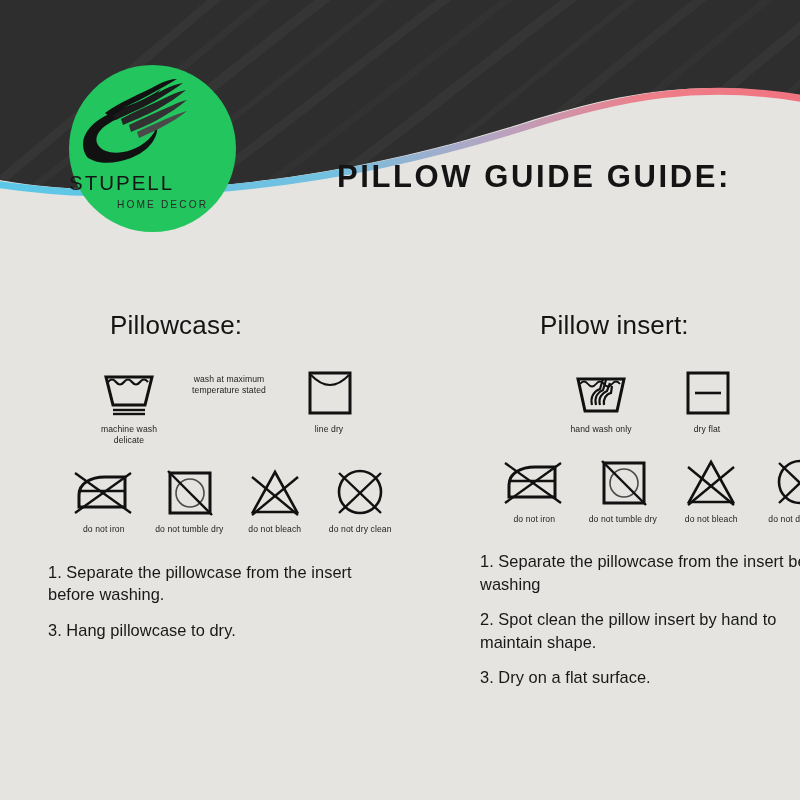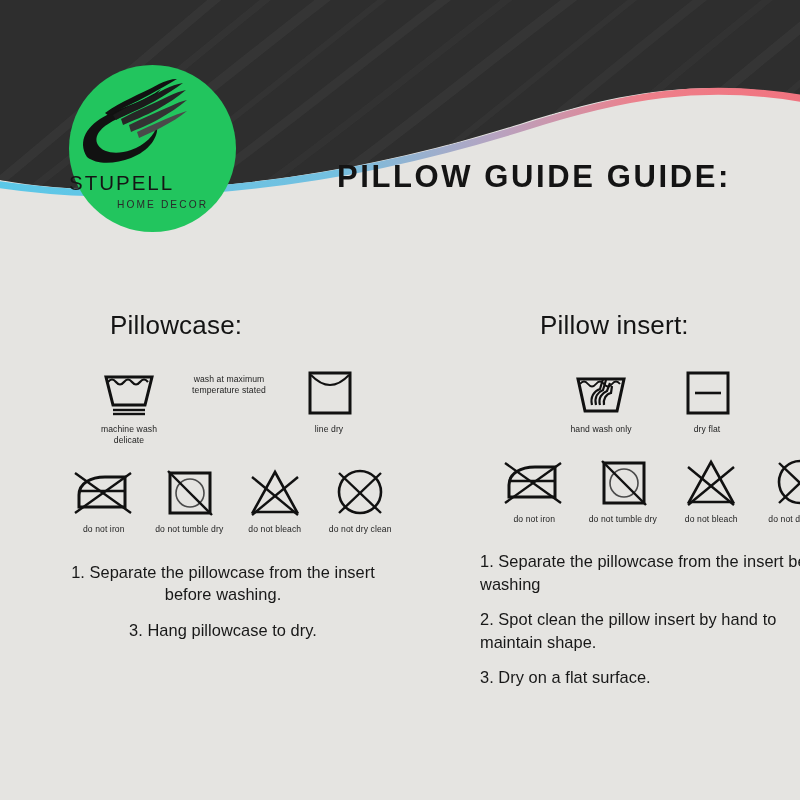--- a/index.html
+++ b/index.html
@@ -60,21 +60,21 @@
 
   .icon-cell{display:flex;flex-direction:column;align-items:center;width:78px;}
   .icon-cell .glyph{height:50px;display:flex;align-items:flex-end;justify-content:center;}
   .icon-cell .cap{
     margin-top:7px;font-size:8.6px;line-height:10.5px;text-align:center;color:#1d1d1d;
     letter-spacing:.1px;font-weight:400;white-space:pre-line;
   }
 
   
   .steps{margin-top:26px;}
-  .col-left .steps{padding-left:10px;text-align:center;}
+  .col-left .steps{padding-left:10px;}
   .col-right .steps{padding-left:2px;}
   .step{
     font-size:16.4px;line-height:22.5px;color:#181818;margin-bottom:13px;letter-spacing:.05px;
   }
 </style>
 </head>
 <body>
 
 <div id="page">
 

